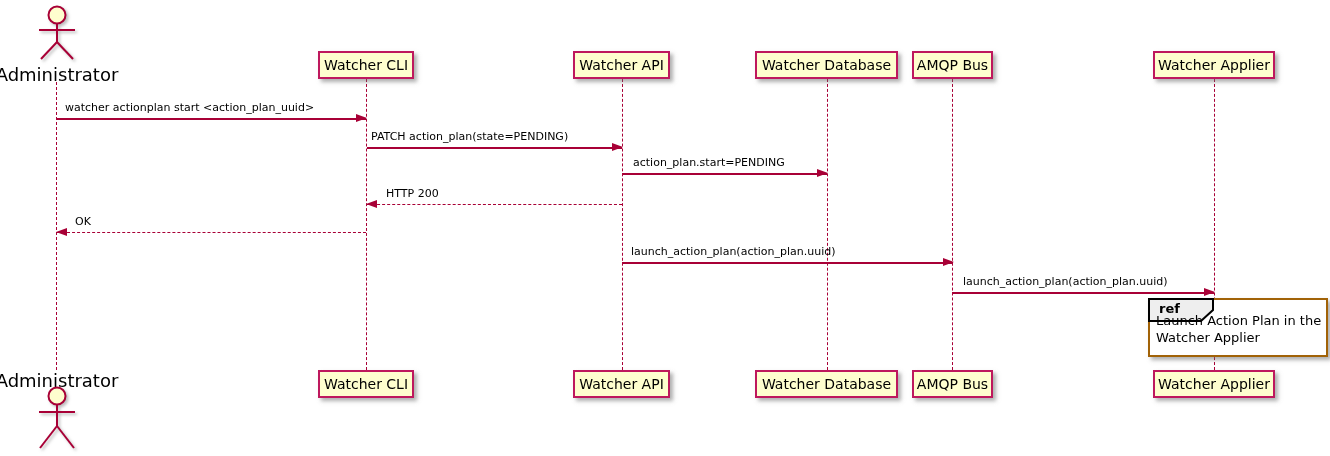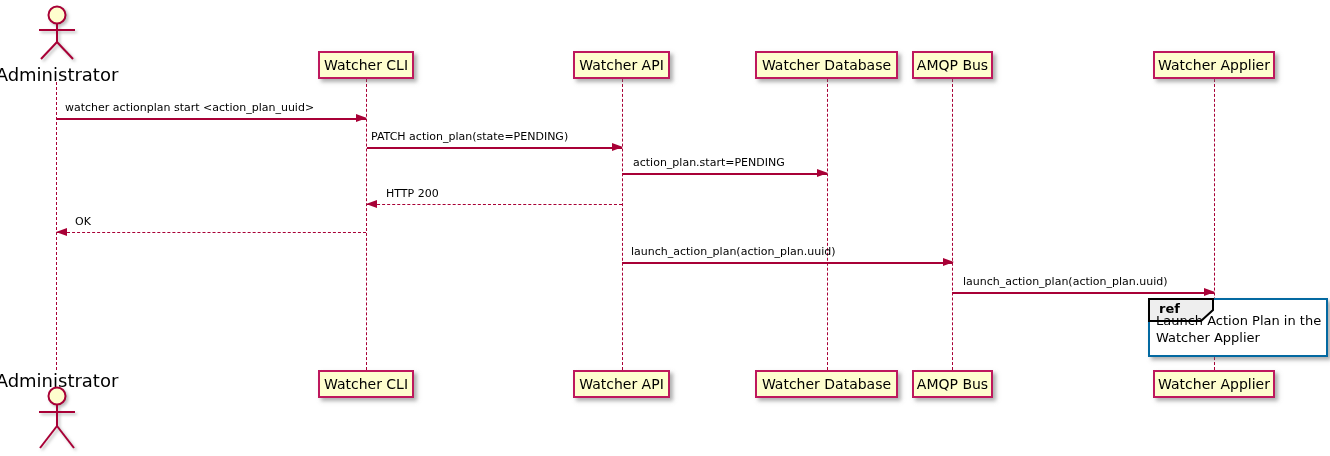--- a/index.html
+++ b/index.html
@@ -22,21 +22,21 @@
     font-size:18px;white-space:nowrap;
   }
   .msg{position:absolute;height:0;}
   .msg .line-solid{position:absolute;left:0;top:0;width:100%;height:1.5px;background:#A80036;}
   .msg .line-dashed{position:absolute;left:0;top:0;width:100%;height:0;border-top:1.5px dashed #A80036;}
   .head{position:absolute;width:0;height:0;top:-4px;}
   .head.right{right:-1px;border-left:11px solid #A80036;border-top:4.5px solid transparent;border-bottom:4.5px solid transparent;}
   .head.left{left:-1px;border-right:11px solid #A80036;border-top:4.5px solid transparent;border-bottom:4.5px solid transparent;}
   .msg .mlabel{position:absolute;top:-17px;font-size:11px;white-space:nowrap;color:#000;}
   .ref{
-    position:absolute;box-sizing:border-box;background:#ffffff;border:2px solid #0369a1;
+    position:absolute;box-sizing:border-box;background:#ffffff;border:2px solid #a16207;
     box-shadow:3px 3px 4px rgba(110,110,110,.55);
   }
   .ref-tab{position:absolute;left:-2px;top:-2px;width:68px;height:24px;}
   .ref-tab .kw{position:absolute;left:11px;top:3px;font-size:13px;font-weight:bold;}
   .ref-body{position:absolute;left:6px;top:13px;font-size:13px;line-height:16.5px;white-space:nowrap;}
 </style>
 </head>
 <body>
 
 <div class="canvas">

